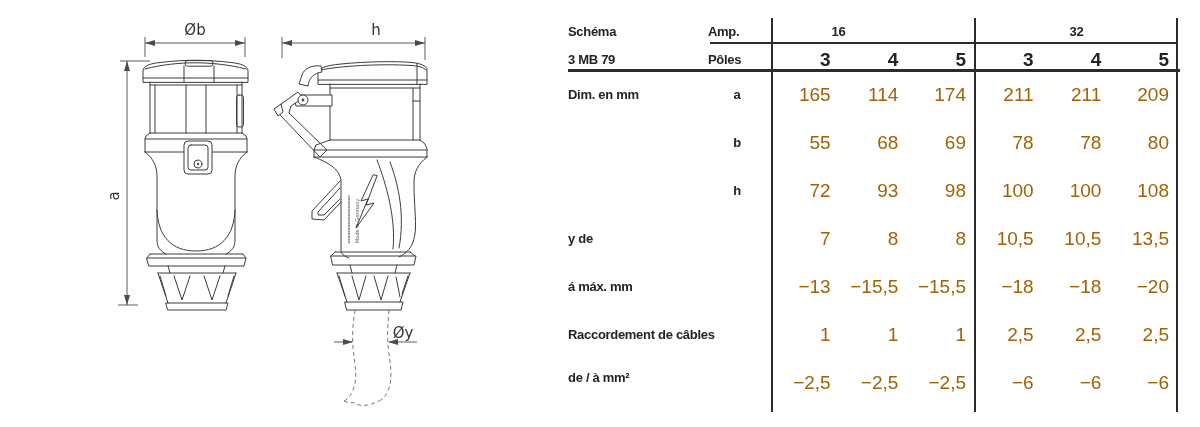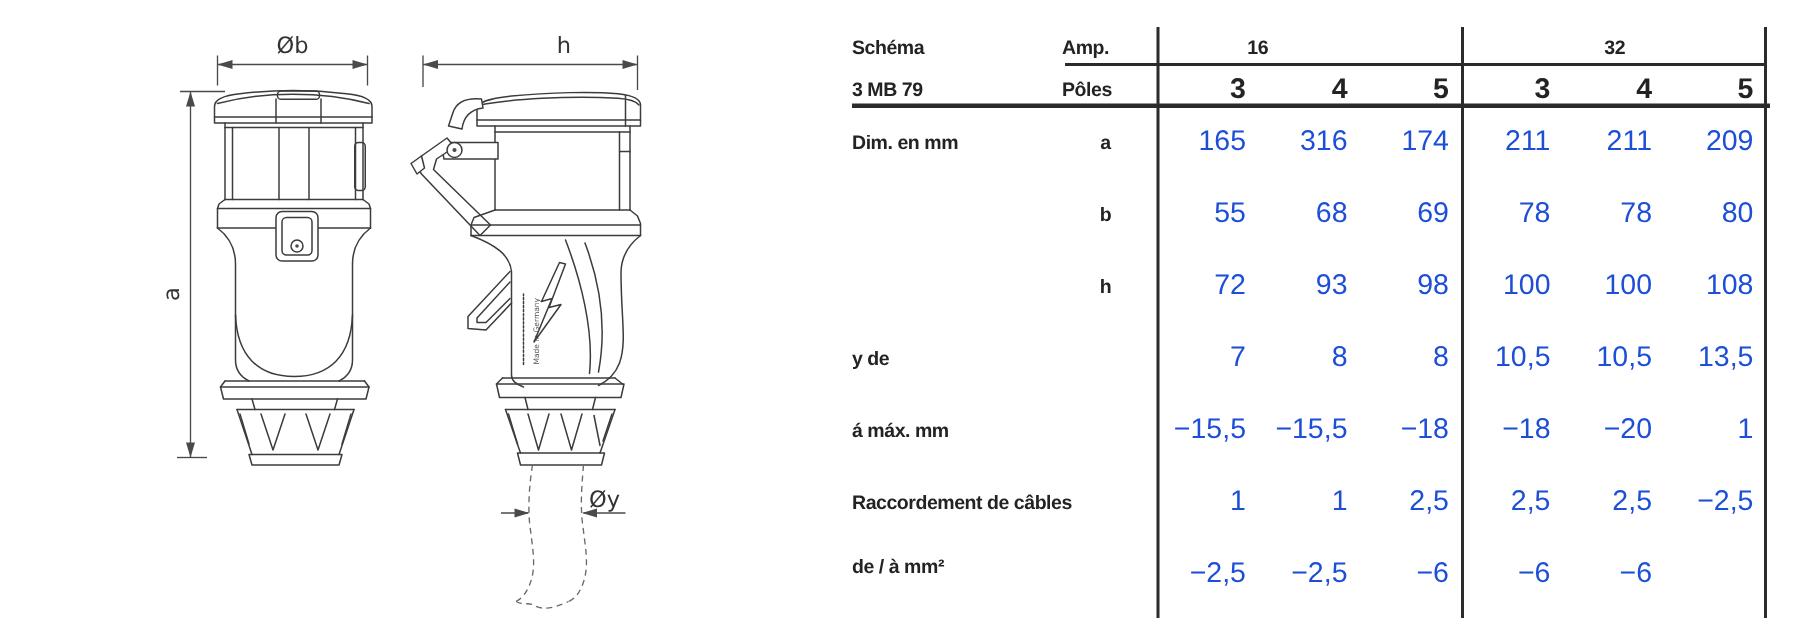--- a/index.html
+++ b/index.html
@@ -4,21 +4,21 @@
 <style>
   html,body{margin:0;padding:0;background:#ffffff;}
   #page{position:relative;width:1200px;height:427px;background:#ffffff;overflow:hidden;
         font-family:"Liberation Sans",sans-serif;}
   
   .lbl{position:absolute;font-weight:bold;font-size:13px;line-height:24px;color:#232323;
        letter-spacing:-0.3px;white-space:nowrap;}
   .grid6{position:absolute;display:grid;grid-template-columns:repeat(6,1fr);}
   .grid6 .cell{text-align:right;padding-right:9px;font-size:19px;line-height:48px;white-space:nowrap;}
   #poles-row .cell{font-weight:bold;color:#232323;line-height:26px;}
-  #data-grid .cell{color:#1d4ed8;}
+  #data-grid .cell{color:#a16207;}
   .rule{position:absolute;background:#2b2b2b;}
   .ctr{text-align:center;}
   
   #drawing{position:absolute;left:0;top:0;}
   .ln{stroke:#3c3c3c;stroke-width:1;fill:none;stroke-linejoin:round;stroke-linecap:round;}
   .fw{stroke:#3c3c3c;stroke-width:1;fill:#ffffff;stroke-linejoin:round;}
   .dim{stroke:#4a4a4a;stroke-width:0.9;fill:none;}
   .arr{fill:#4a4a4a;stroke:none;}
   .dimtxt{font-family:"DejaVu Sans",sans-serif;font-size:15px;fill:#333333;}
   .tinytxt{font-family:"DejaVu Sans",sans-serif;font-size:5px;fill:#555555;}
@@ -201,21 +201,21 @@
   <div class="lbl ctr" style="left:714px;top:83px;width:46px;">a</div>
   <div class="lbl ctr" style="left:714px;top:131px;width:46px;">b</div>
   <div class="lbl ctr" style="left:714px;top:179px;width:46px;">h</div>
   <div class="lbl" style="left:568px;top:227px;">y de</div>
   <div class="lbl" style="left:568px;top:323px;">Raccordement de câbles</div>
   <div class="lbl" style="left:568px;top:275px;">á máx. mm</div>
   <div class="lbl" style="left:568px;top:366px;">de / à mm²</div>
 
   <div id="data-grid" class="grid6" style="left:772px;top:71px;width:406px;grid-template-rows:repeat(7,48px);">
     <div class="cell">165</div>
-    <div class="cell">316</div>
+    <div class="cell">114</div>
     <div class="cell">174</div>
     <div class="cell">211</div>
     <div class="cell">211</div>
     <div class="cell">209</div>
 
     <div class="cell">55</div>
     <div class="cell">68</div>
     <div class="cell">69</div>
     <div class="cell">78</div>
     <div class="cell">78</div>
@@ -228,20 +228,21 @@
     <div class="cell">100</div>
     <div class="cell">108</div>
 
     <div class="cell">7</div>
     <div class="cell">8</div>
     <div class="cell">8</div>
     <div class="cell">10,5</div>
     <div class="cell">10,5</div>
     <div class="cell">13,5</div>
 
+    <div class="cell">−13</div>
     <div class="cell">−15,5</div>
     <div class="cell">−15,5</div>
     <div class="cell">−18</div>
     <div class="cell">−18</div>
     <div class="cell">−20</div>
 
     <div class="cell">1</div>
     <div class="cell">1</div>
     <div class="cell">1</div>
     <div class="cell">2,5</div>

